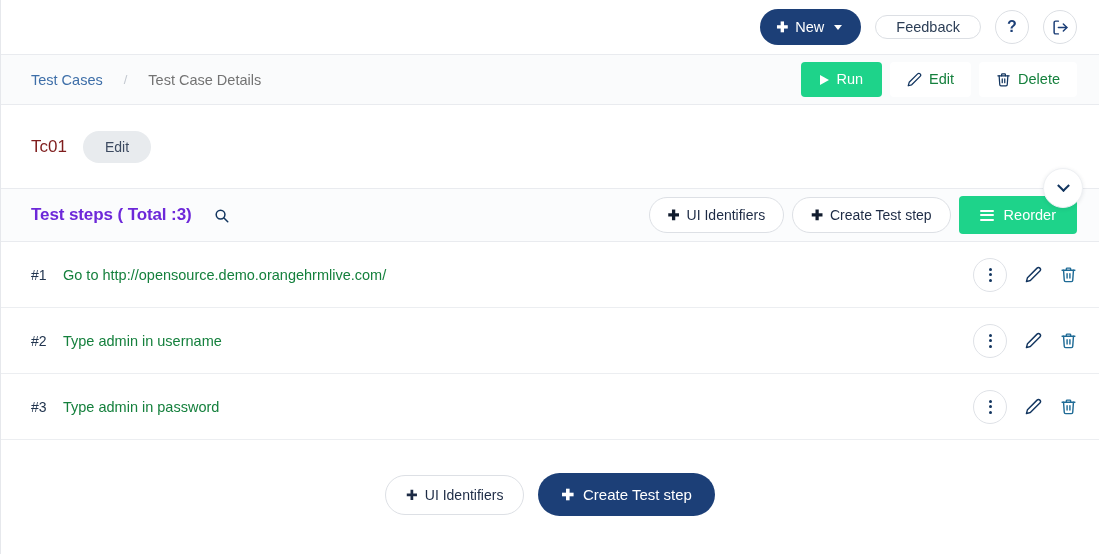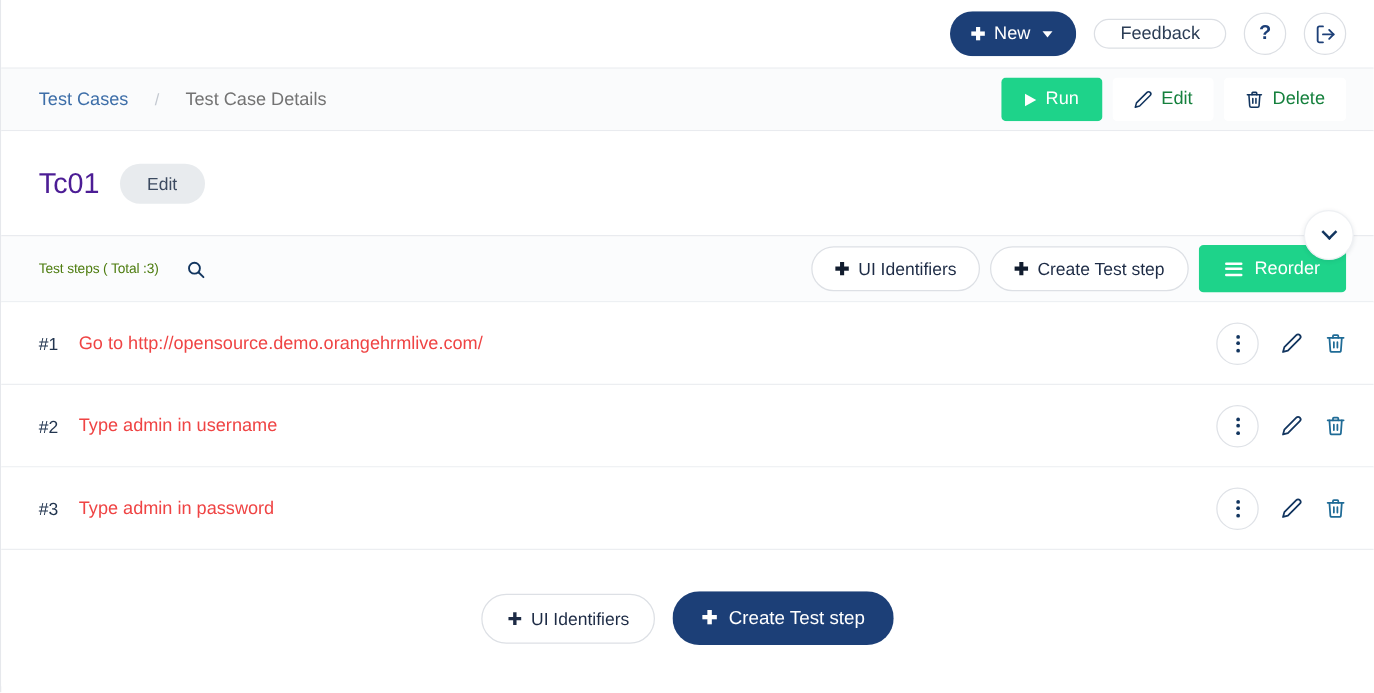--- a/index.html
+++ b/index.html
@@ -134,21 +134,21 @@
   .titlebar {
     position: relative;
     height: 84px;
     background: #ffffff;
     border-bottom: 1px solid #e9ebef;
     display: flex;
     align-items: center;
     padding: 0 30px;
     gap: 16px;
   }
-  .tc-name { font-size: 23px; color: #4c1d95; }
+  .tc-name { font-size: 17px; color: #7f1d1d; }
   .status-pill {
     background: #e8ebee;
     color: #3c4a60;
     border-radius: 100px;
     padding: 8px 22px;
     font-size: 14px;
   }
   .chevron-btn {
     position: absolute;
     right: 16px;
@@ -174,23 +174,23 @@
   
   .steps-head {
     height: 53px;
     background: #fbfcfd;
     border-bottom: 1px solid #e9ebef;
     display: flex;
     align-items: center;
     padding: 0 22px 0 30px;
   }
   .steps-title {
-    font-size: 11px;
-    font-weight: normal;
-    color: #4d7c0f;
+    font-size: 17px;
+    font-weight: bold;
+    color: #6d28d9;
     letter-spacing: -0.1px;
   }
   .search-ico {
     margin-left: 22px;
     cursor: pointer;
     display: inline-flex;
     color: #12355f;
   }
   .steps-head-actions {
     margin-left: auto;
@@ -233,21 +233,21 @@
     border-bottom: 1px solid #eceef1;
     background: #ffffff;
   }
   .step-num {
     width: 32px;
     font-size: 14px;
     color: #22354f;
   }
   .step-text {
     font-size: 14.5px;
-    color: #ef4444;
+    color: #15803d;
   }
   .row-actions {
     margin-left: auto;
     display: flex;
     align-items: center;
     gap: 18px;
   }
   .dots-btn {
     width: 34px; height: 34px;
     border-radius: 50%;

